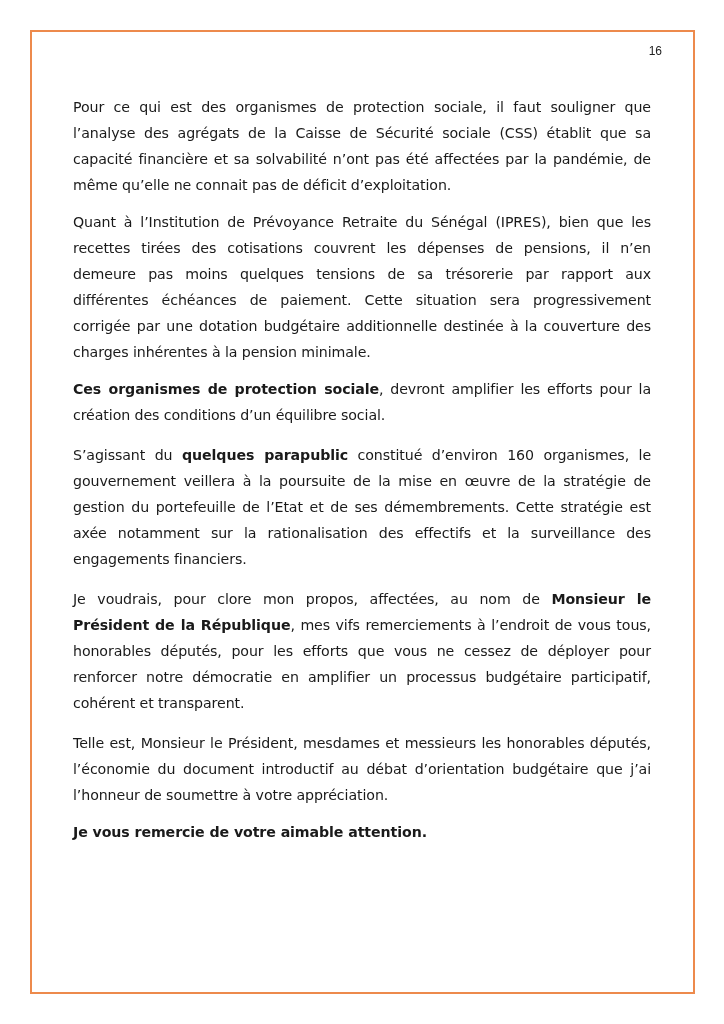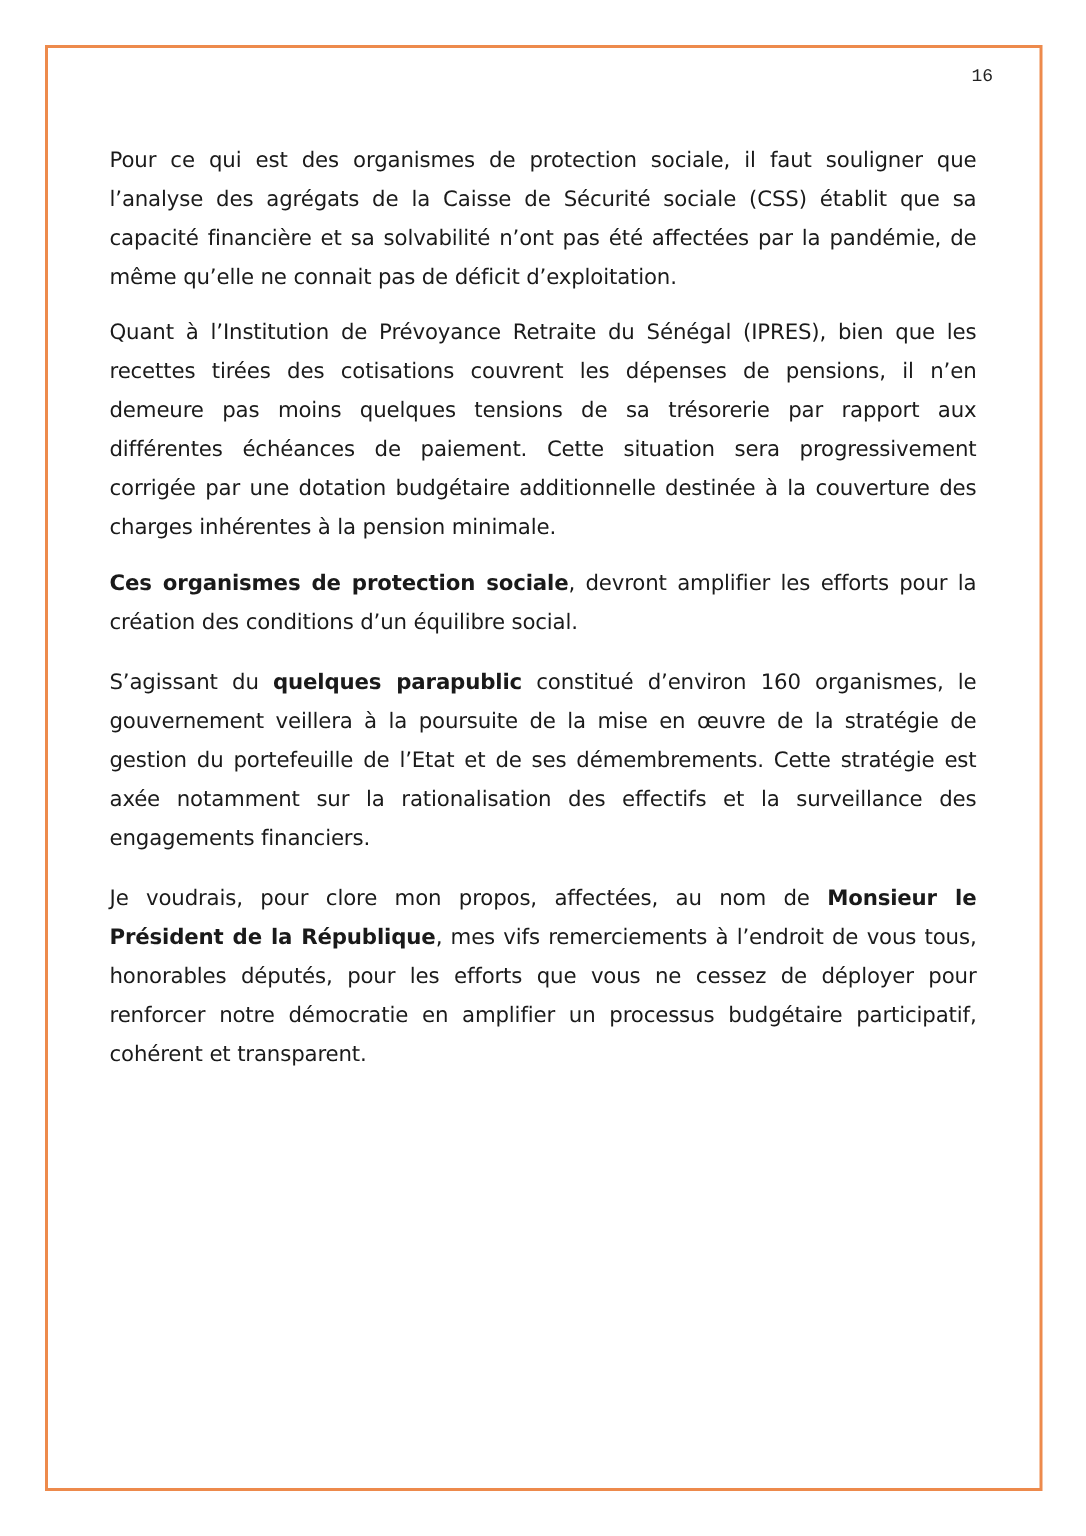--- a/index.html
+++ b/index.html
@@ -21,21 +21,21 @@
       top: 30px;
       width: 661px;
       height: 960px;
       border: 2px solid #ED8A4C;
       box-sizing: content-box;
     }
     .page-number {
       position: absolute;
       right: 62px;
       top: 44px;
-      font-family: Liberation Mono, monospace;
+      font-family: Liberation Sans, sans-serif;
       font-size: 12px;
       color: #222;
     }
     .content {
       position: absolute;
       left: 62px;
       top: 83px;
       width: 600px;
       font-size: 14.2px;
       line-height: 26px;
@@ -66,13 +66,19 @@
   </p>
   <p class="gap-s">
     <b>Ces organismes de protection sociale</b><span>, devront amplifier les efforts pour la création des conditions d’un équilibre social.</span>
   </p>
   <p class="gap-m">
     <span>S’agissant du </span><b>quelques parapublic</b><span> constitué d’environ 160 organismes, le gouvernement veillera à la poursuite de la mise en œuvre de la stratégie de gestion du portefeuille de l’Etat et de ses démembrements. Cette stratégie est axée notamment sur la rationalisation des effectifs et la surveillance des engagements financiers.</span>
   </p>
   <p class="gap-m">
     <span>Je voudrais, pour clore mon propos, affectées, au nom de </span><b>Monsieur le Président de la République</b><span>, mes vifs remerciements à l’endroit de vous tous, honorables députés, pour les efforts que vous ne cessez de déployer pour renforcer notre démocratie en amplifier un processus budgétaire participatif, cohérent et transparent.</span>
   </p>
+  <p class="gap-m">
+    <span>Telle est, Monsieur le Président, mesdames et messieurs les honorables députés, l’économie du document introductif au débat d’orientation budgétaire que j’ai l’honneur de soumettre à votre appréciation.</span>
+  </p>
+  <p class="gap-s">
+    <b>Je vous remercie de votre aimable attention.</b>
+  </p>
 </div>
 
 </body></html>

